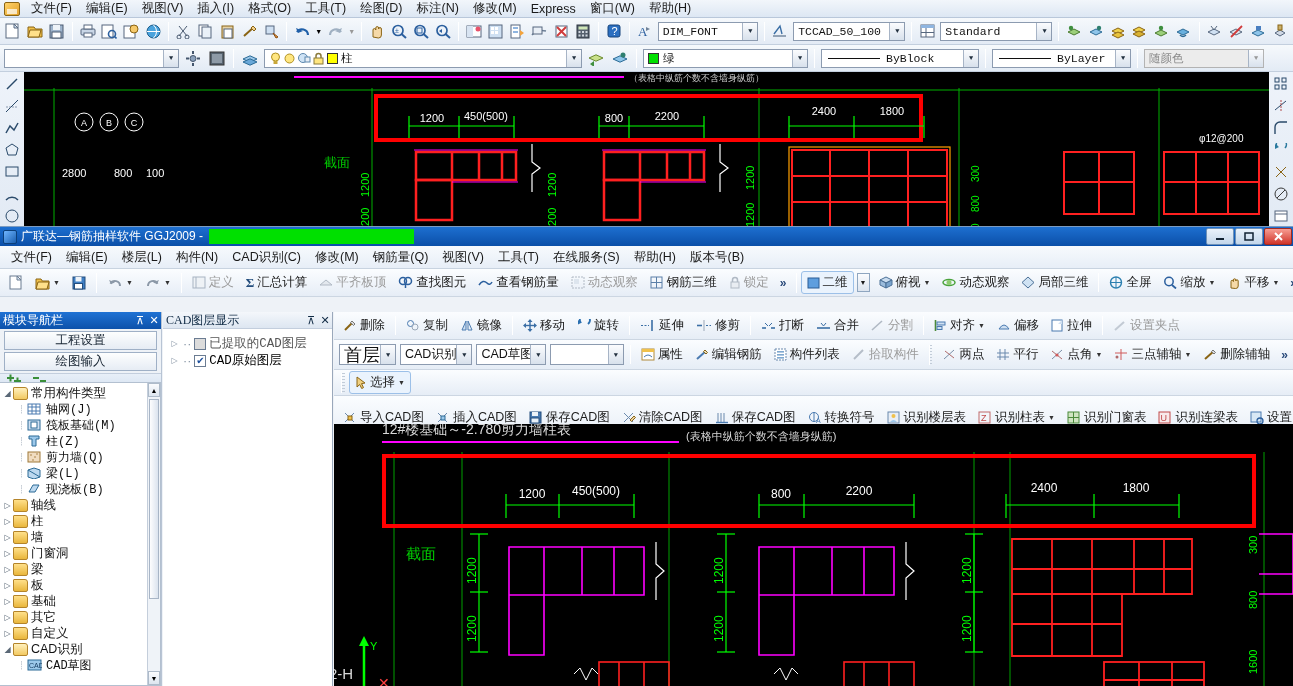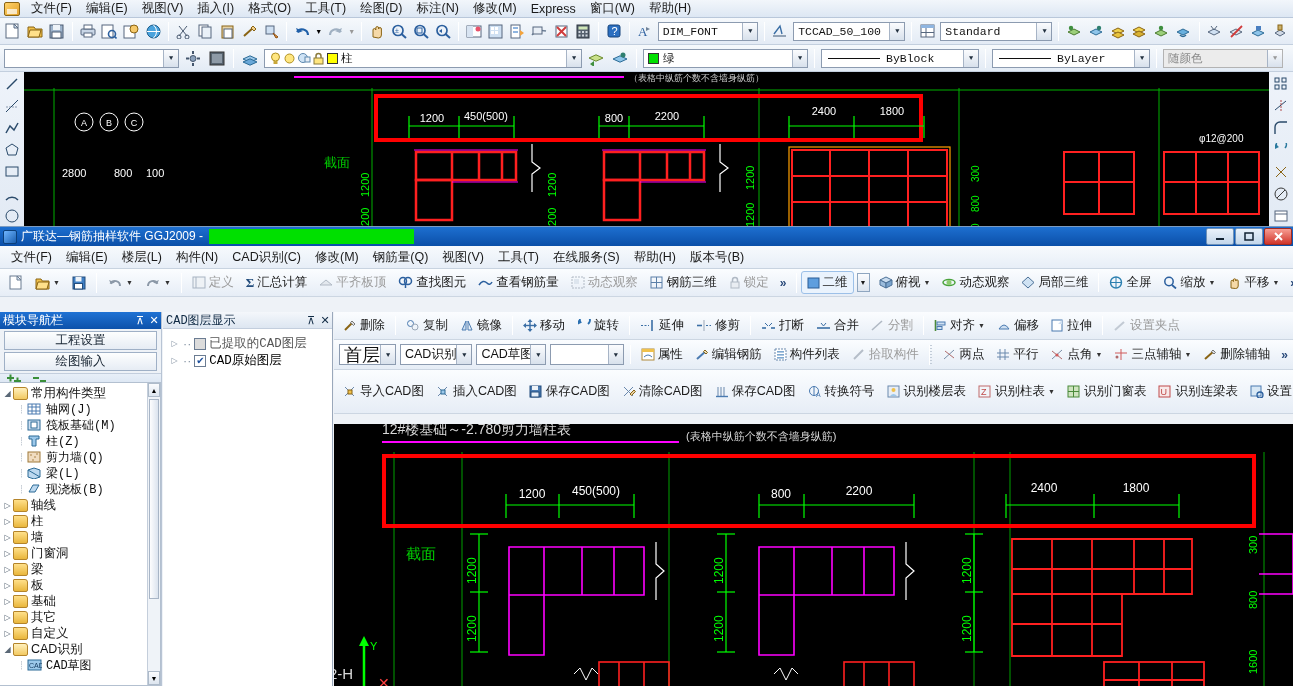--- a/index.html
+++ b/index.html
@@ -516,21 +516,21 @@
         <span class="carrow">▼</span>
       </div>
       <div class="sep"></div>
       <div class="combo" style="width:158px;justify-content:space-between">
         <span class="lineprev"></span>
         <span class="cval" style="flex:none">ByBlock</span>
         <span style="flex:1"></span>
         <span class="carrow">▼</span>
       </div>
       <div class="sep"></div>
-      <div class="combo" style="width:158px;">
+      <div class="combo" style="width:139px;">
         <span class="lineprev"></span>
         <span class="cval" style="flex:none">ByLayer</span>
         <span style="flex:1"></span>
         <span class="carrow">▼</span>
       </div>
       <div class="sep"></div>
       <div class="combo disabled" style="width:120px">
         <span class="cval" style="font-family:'Liberation Sans',sans-serif">随颜色</span>
         <span class="carrow" style="color:#999">▼</span>
       </div>
@@ -1127,21 +1127,21 @@
           <div class="scrollv">
             <div class="sarrow" style="top:0">▲</div>
             <div class="thumb" style="top:16px;height:200px"></div>
             <div class="sarrow" style="bottom:0">▼</div>
           </div>
         </div>
       </div>
 
       <div id="cadlayer-panel" style="top:20px;height:calc(100% - 20px)">
         <div class="panel-hdr light">
-          <span style="font-family:Liberation Mono, monospace">CAD图层显示</span>
+          <span style="font-family:Liberation Serif, serif">CAD图层显示</span>
           <span class="ph-sp"></span>
           <span class="pbtn">⊼</span>
           <span class="pbtn">✕</span>
         </div>
         <div style="padding:6px 0 0 6px;font-size:12.5px">
           <div style="display:flex;align-items:center;height:17px">
             <span style="width:11px;text-align:center;font-size:8px;color:#8795a5">▷</span>
             <span style="color:#8795a5;margin:0 3px">··</span>
             <span class="chk gray"></span>
             <span style="font-family:'Liberation Mono','DejaVu Sans Mono',monospace;color:#555">已提取的CAD图层</span>
@@ -1409,20 +1409,32 @@
                 <svg width="14" height="13">
                   <line x1="2" y1="11" x2="11" y2="3" stroke="#8a6414" stroke-width="2"></line>
                   <path d="M10 2 l2.5 2.5 -1.5 1.5 -2.5-2.5z" fill="#ddd" stroke="#777"></path>
                 </svg>
               </span>
             <span>删除辅轴</span>
           </div>
           <div class="chev">»</div>
         </div>
 
+        <div class="ggj-tb" style="height:26px">
+          <div class="grip"></div>
+          <div class="ti" style="border:1px solid #9cc0e8;background:#eaf3fd">
+            <span class="gi">
+                <svg width="12" height="13">
+                  <path d="M2 1 l8 6 -3.5 0.6 2 4 -1.8 0.9 -2-4 -2.7 2.5z" fill="#f0d080" stroke="#8a6414"></path>
+                </svg>
+              </span>
+            <span>选择</span>
+            <span class="caret">▼</span>
+          </div>
+        </div>
 
         <div class="ggj-tb" style="height:44px">
           <div class="ti">
             <span class="gi">
                 <svg width="14" height="13">
                   <g stroke="#6b89ad">
                     <line x1="2" y1="2" x2="11" y2="11"></line>
                     <line x1="11" y1="2" x2="2" y2="11"></line>
                   </g>
                   <rect x="5" y="5" width="4" height="4" fill="#f0c14b" stroke="#8a6414"></rect>

